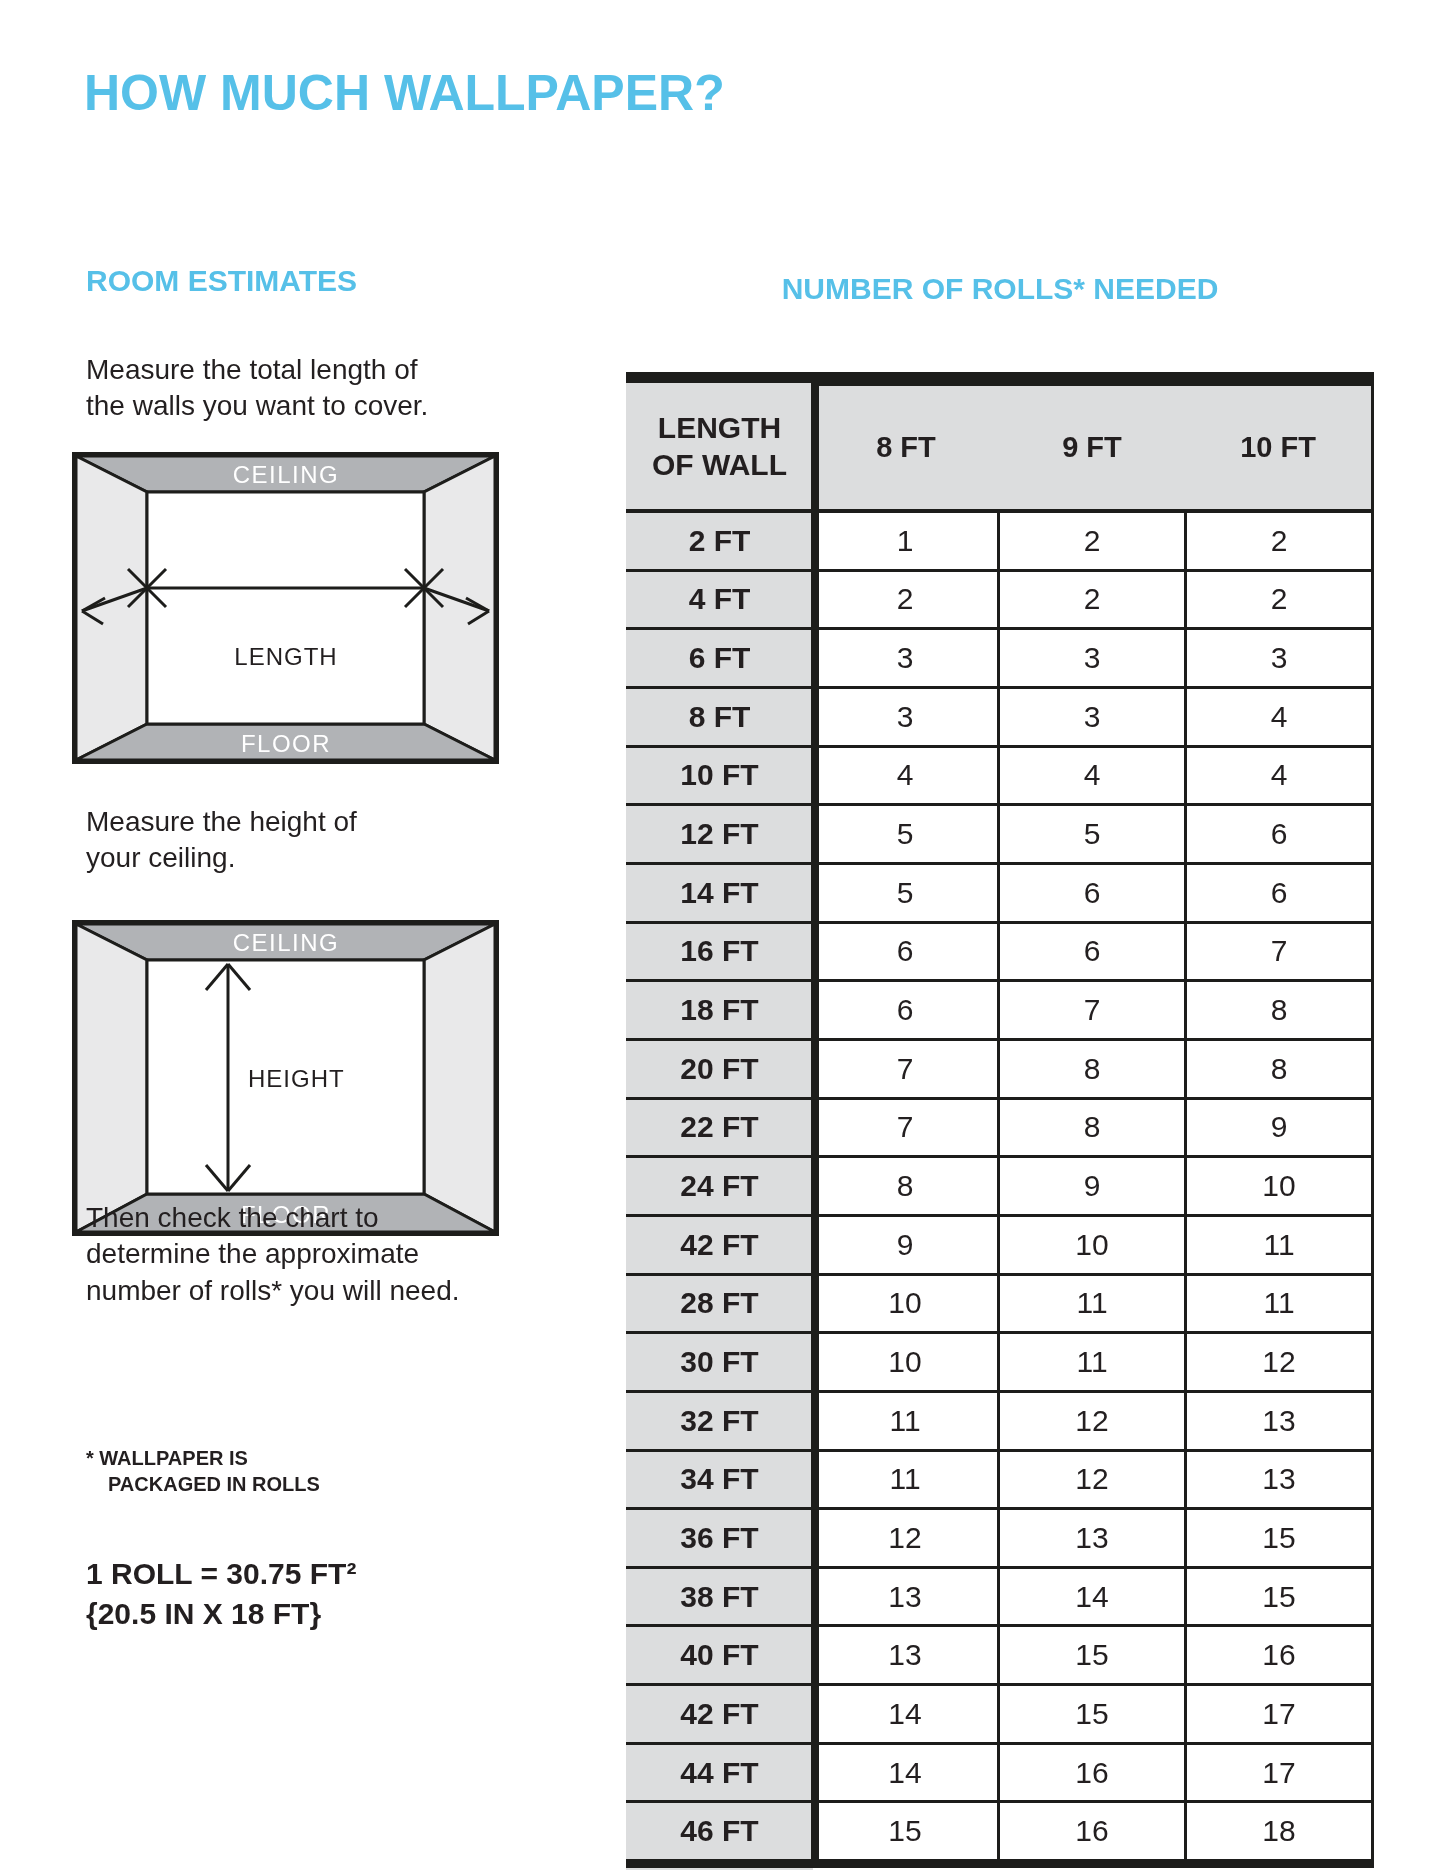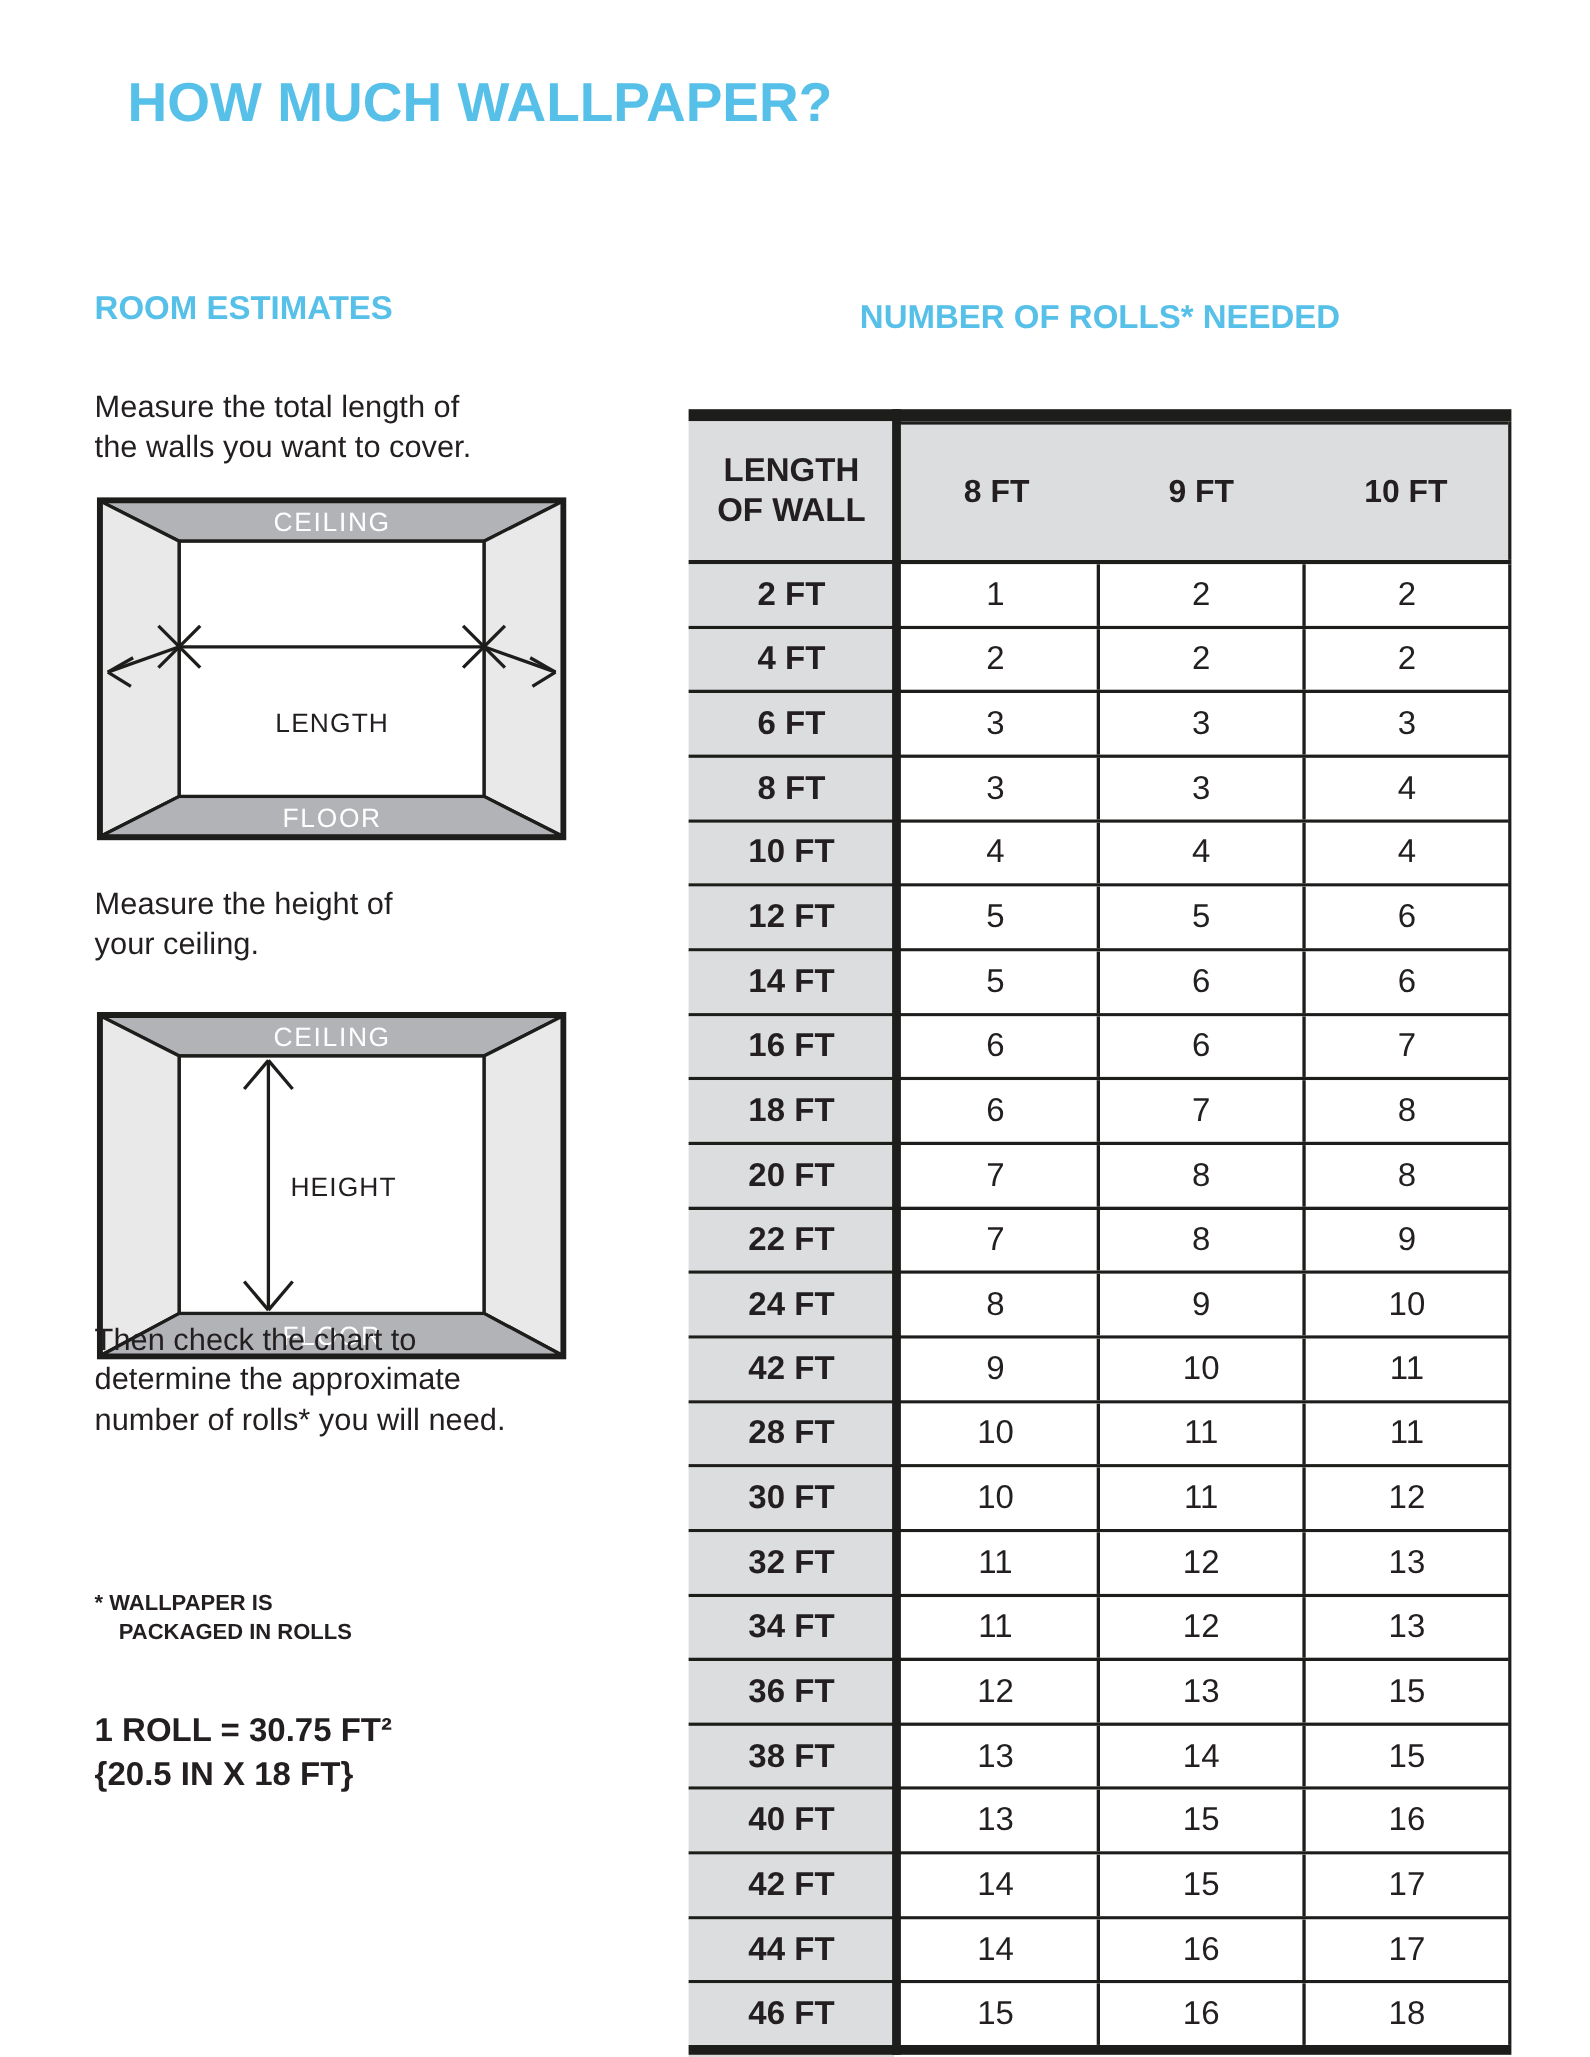--- a/index.html
+++ b/index.html
@@ -8,33 +8,33 @@
   }
   *{box-sizing:border-box;margin:0;padding:0;}
   html,body{background:#ffffff;}
   body{
     width:1445px;height:1870px;position:relative;overflow:hidden;
     font-family:"Liberation Sans",sans-serif;color:var(--text);
   }
   .abs{position:absolute;}
   .page-title{
     left:84px;top:64px;font-size:50px;font-weight:bold;color:var(--accent);
-    letter-spacing:0px;white-space:nowrap;margin-left:32px;
+    letter-spacing:0px;white-space:nowrap;
   }
   .section-head{font-size:30px;font-weight:bold;color:var(--accent);white-space:nowrap;}
   #room-estimates-head{left:86px;top:264px;}
   #rolls-needed-head{left:626px;top:272px;width:748px;text-align:center;}
   .para{font-size:28px;line-height:1.3;white-space:pre-line;color:var(--text);}
   #para1{left:86px;top:336px;margin-top:16px;}
   #para2{left:86px;top:804px;}
   #para3{left:86px;top:1200px;}
   .footnote{left:86px;top:1446px;font-size:20px;font-weight:bold;line-height:1.28;}
   .footnote .ind{padding-left:22px;}
   .rollinfo{left:86px;top:1554px;font-size:30px;font-weight:bold;line-height:1.32;white-space:pre-line;}
-  .diagram{left:88px;width:427px;}
+  .diagram{left:72px;width:427px;}
   #diagram1{top:452px;height:312px;}
   #diagram2{top:920px;height:316px;}
   svg{display:block;width:100%;height:100%;}
   svg text{font-family:"Liberation Sans",sans-serif;}
   .band-label{fill:#ffffff;font-size:24px;letter-spacing:1.5px;}
   .dim-label{fill:var(--text);font-size:24px;letter-spacing:1px;}
 
   
   #rolls-table{left:626px;top:372px;width:748px;}
   .t-main{position:relative;width:748px;}

